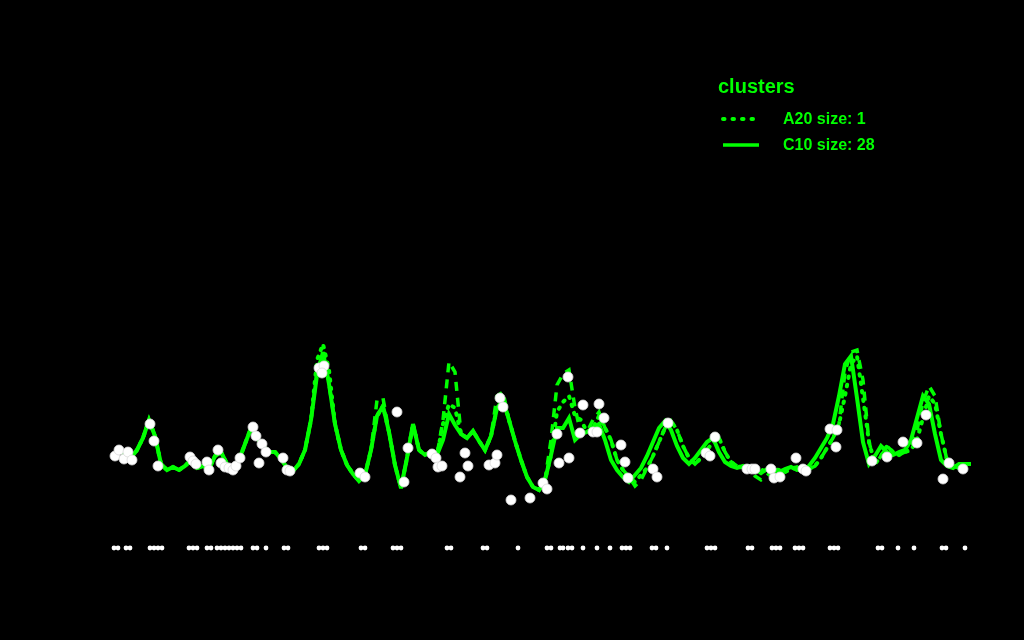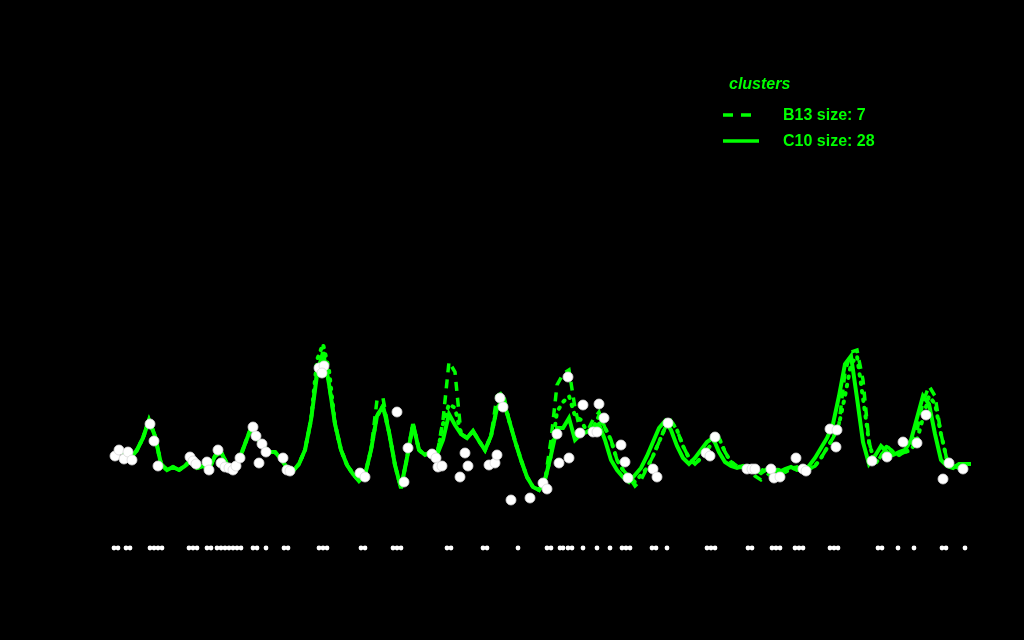--- a/index.html
+++ b/index.html
@@ -31,23 +31,22 @@
   .legend {
     position: absolute;
     left: 716px;
     top: 76px;
     color: var(--accent, #00FF00);
     font-weight: bold;
     font-size: 16px;
     line-height: 1;
   }
   .legend-title {
-    font-size: 16px;
-    margin: 0 0 10px 13px;
-    font-style: italic;
+    font-size: 20px;
+    margin: 0 0 10px 2px;
   }
   .legend-row {
     display: flex;
     align-items: center;
     height: 26px;
   }
   .legend-key {
     width: 40px;
     height: 12px;
     margin-left: 5px;
@@ -230,27 +229,27 @@
       <circle cx="898" cy="548" r="2.4" class="rug-dot"></circle>
       <circle cx="914" cy="548" r="2.4" class="rug-dot"></circle>
       <circle cx="942" cy="548" r="2.4" class="rug-dot"></circle>
       <circle cx="946" cy="548" r="2.4" class="rug-dot"></circle>
       <circle cx="965" cy="548" r="2.4" class="rug-dot"></circle>
     </svg>
 
   <div class="legend">
     <div class="legend-title">clusters</div>
 
-
     <div class="legend-row">
-      <svg class="legend-key dashed" width="40" height="12">
+      <svg class="legend-key dotted" width="40" height="12">
         <line x1="2" y1="6" x2="38" y2="6"></line>
       </svg>
-      <span class="legend-label">B13 size: 7</span>
+      <span class="legend-label">A20 size: 1</span>
     </div>
+
 
     <div class="legend-row">
       <svg class="legend-key solid" width="40" height="12">
         <line x1="2" y1="6" x2="38" y2="6"></line>
       </svg>
       <span class="legend-label">C10 size: 28</span>
     </div>
   </div>
 
 </div>

